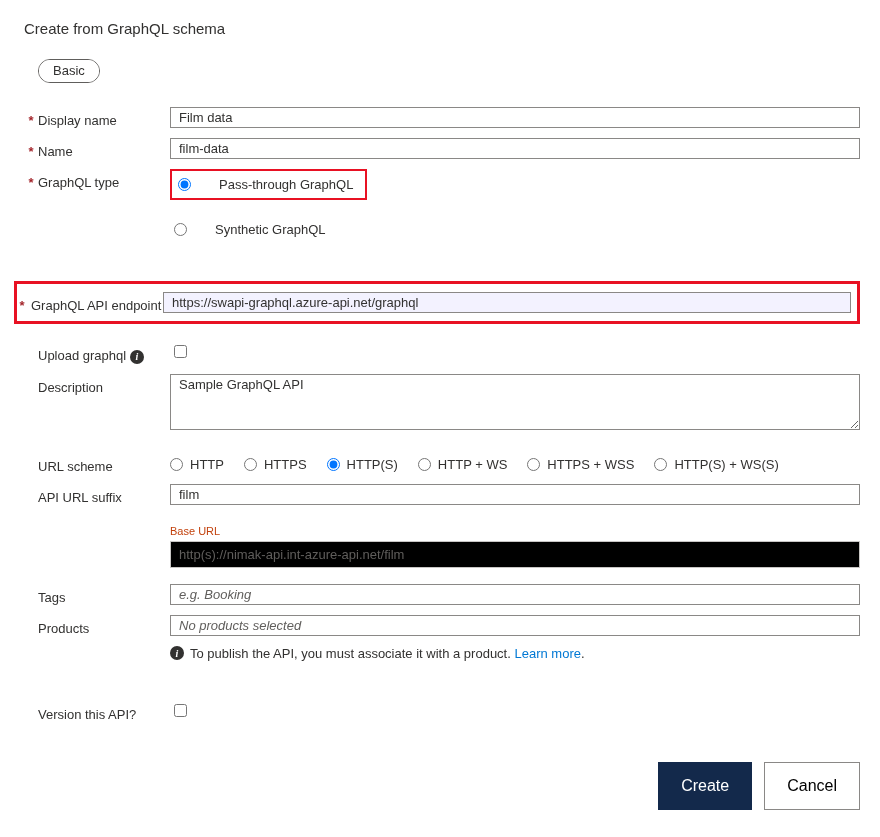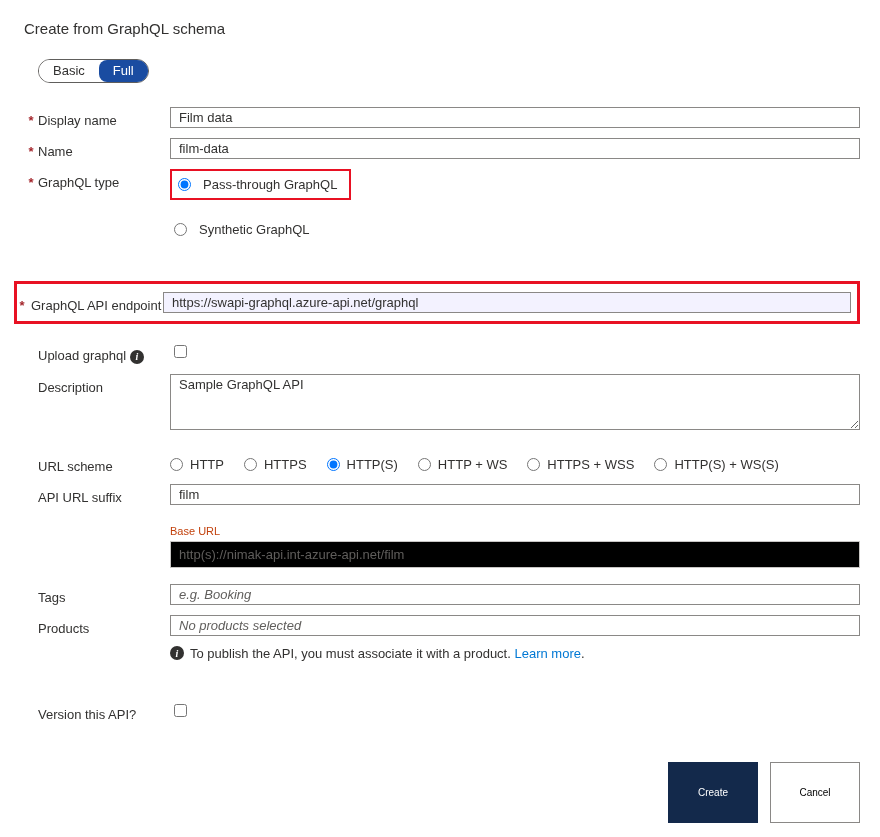--- a/index.html
+++ b/index.html
@@ -19,20 +19,21 @@
     color: #323130;
   }
   .toggle-group {
     display: inline-flex;
     border: 1px solid #605e5c;
     border-radius: 16px;
     overflow: hidden;
     margin-left: 14px;
     margin-bottom: 24px;
     height: 24px;
+    flex-direction: column;
   }
   .toggle-option {
     padding: 2px 14px;
     font-size: 13px;
     line-height: 18px;
     cursor: pointer;
     background: #fff;
     color: #323130;
   }
   .toggle-option.active {
@@ -76,21 +77,21 @@
     background: #000000;
     color: #605e5c;
     padding: 5px 8px;
     font-family: inherit;
     font-size: 13px;
   }
   textarea.text-input { height: 56px; resize: both; }
   .radio-row {
     display: flex;
     align-items: center;
-    gap: 6px;
+    gap: 22px;
     padding: 4px 6px 4px 4px;
   }
   .radio-row input[type=radio] { margin: 0 6px 0 0; }
   .highlight-box {
     border: 2px solid #e81123;
     padding: 2px 6px 2px 2px;
   }
   .endpoint-highlight {
     border: 3px solid #e81123;
     padding: 8px 6px 8px 0;
@@ -135,22 +136,22 @@
   a.link { color:#0078d4; text-decoration:none; }
   .placeholder-italic::placeholder { font-style: italic; color:#605e5c; }
   .footer-buttons {
     display:flex;
     justify-content:flex-end;
     gap:12px;
     margin-top:40px;
   }
   .btn {
     min-width: 90px;
-    padding: 24px 22px;
-    font-size: 10px;
+    padding: 14px 22px;
+    font-size: 16px;
     border: 1px solid #8a8886;
     background:#fff;
     cursor:pointer;
     font-family: inherit;
   }
   .btn.primary {
     background:#13294b;
     border-color:#13294b;
     color:#fff;
   }

